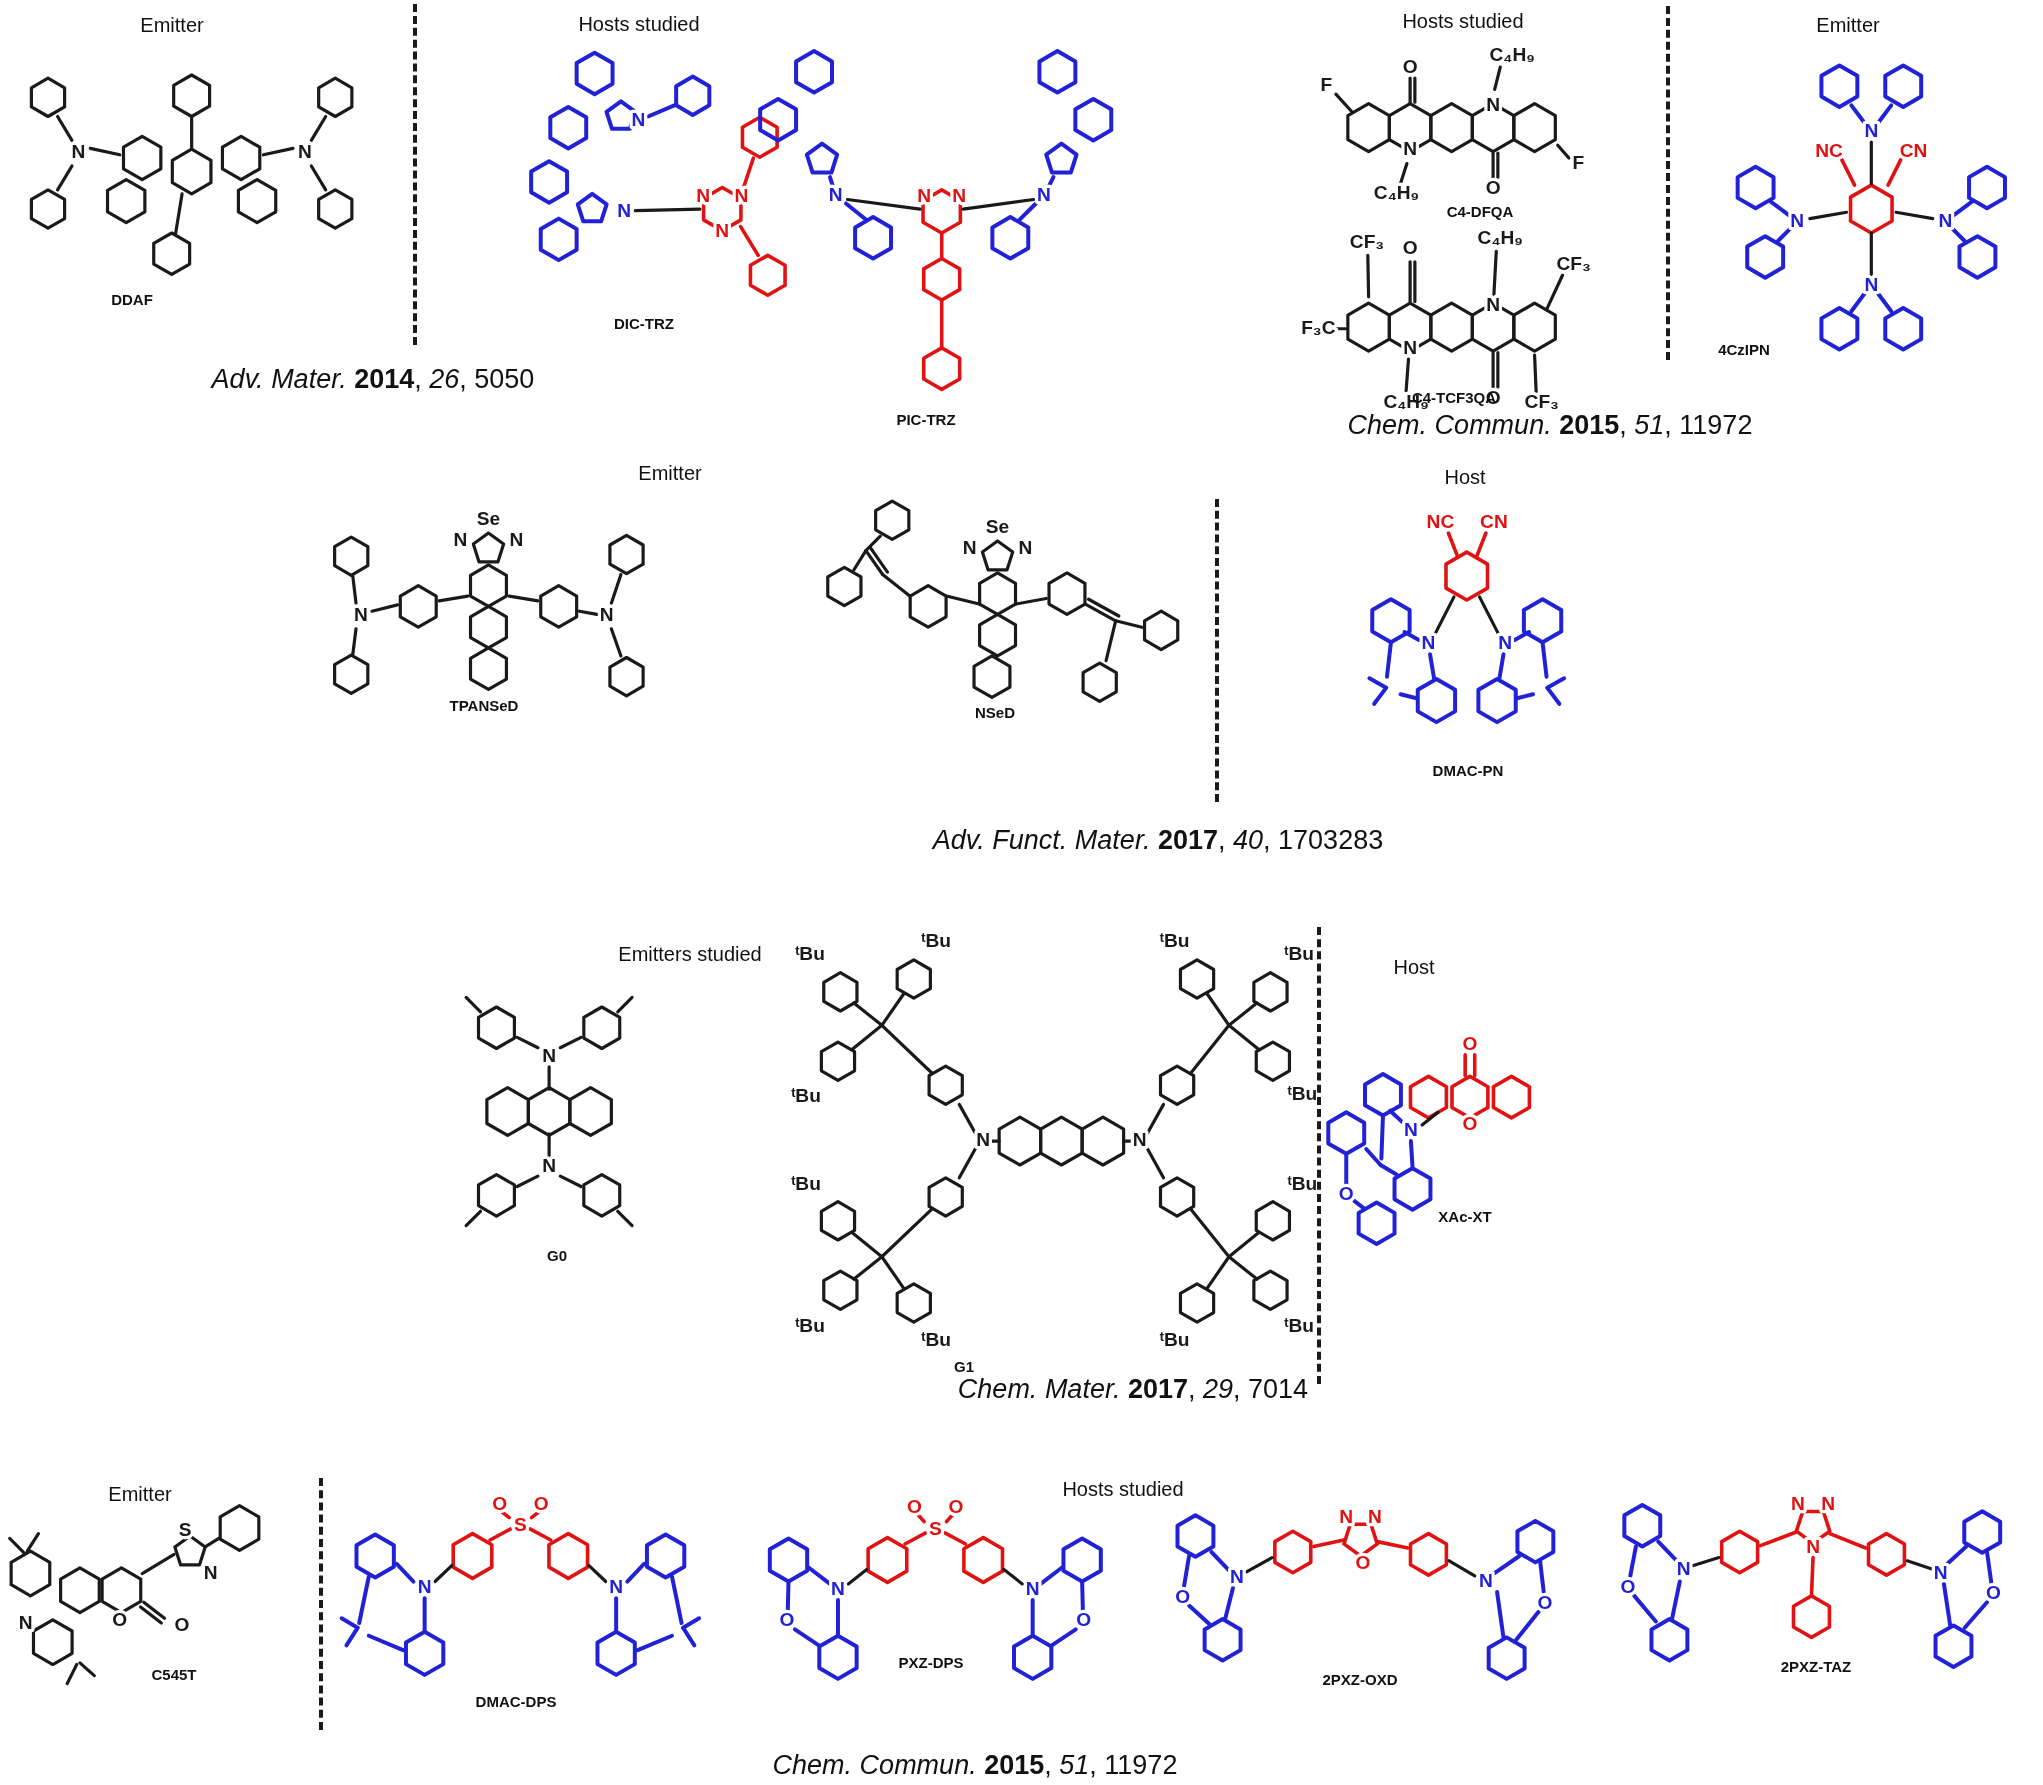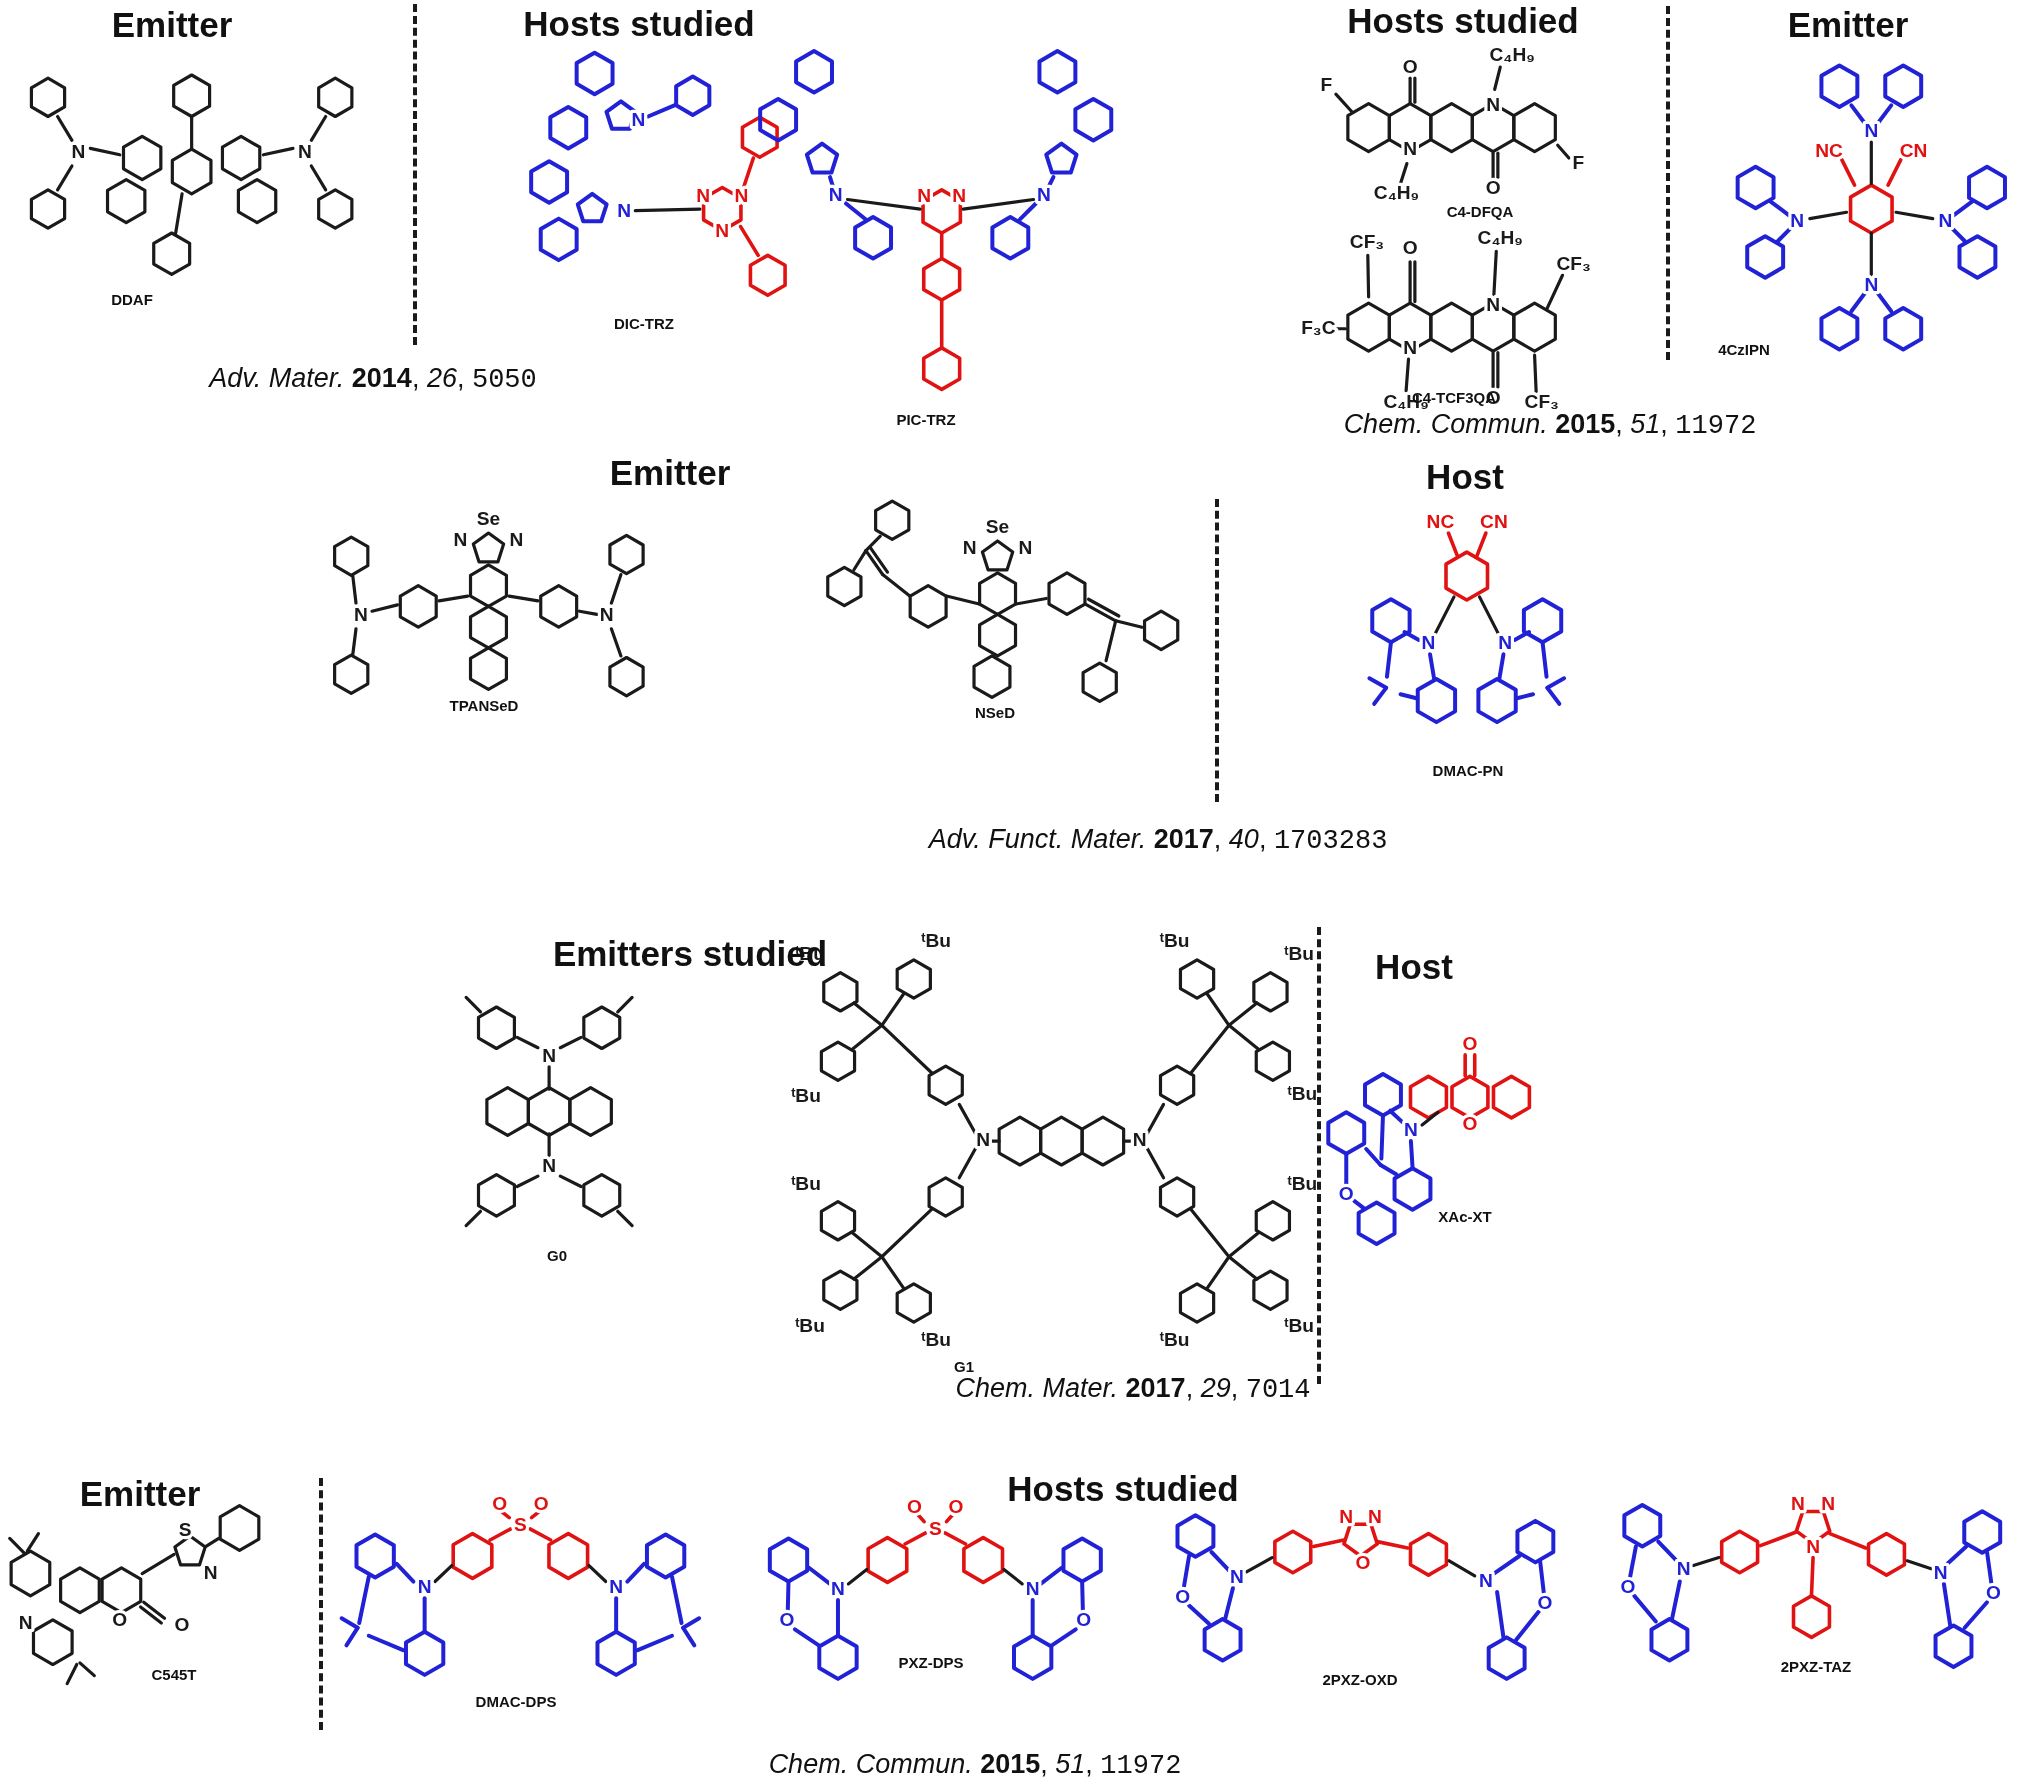--- a/index.html
+++ b/index.html
@@ -1,26 +1,26 @@
 <!DOCTYPE html>
 <html style="font-size:12.8px"><head>
 <meta charset="utf-8">
 <style>
   html,body{margin:0;padding:0;background:#ffffff;}
   #page{position:relative;width:2043px;height:1785px;background:#ffffff;overflow:hidden;
         font-family:"Liberation Sans","DejaVu Sans",sans-serif;color:#111;}
   #mol-canvas{position:absolute;left:0;top:0;}
-  .heading{position:absolute;transform:translate(-50%,-50%);font-weight:bold;font-size:35px;
+  .heading{position:absolute;transform:translate(-50%,-50%);font-weight:normal;font-size:20px;
            white-space:nowrap;color:#111;}
   .mol-label{position:absolute;transform:translate(-50%,-50%);font-weight:bold;font-size:15px;
              white-space:nowrap;color:#111;}
   .citation{position:absolute;transform:translate(-50%,-50%);font-size:27px;font-style:italic;
             white-space:nowrap;color:#111;}
   .citation .yr{font-style:normal;font-weight:bold;}
-  .citation .pg{font-style:normal;font-family:Liberation Mono, monospace;}
+  .citation .pg{font-style:normal;}
   .citation .sep{font-style:normal;}
   .divider{position:absolute;width:0;border-left:4.8px dashed #1a1a1a;}
   svg text{font-family:"Liberation Sans","DejaVu Sans",sans-serif;font-weight:bold;
            paint-order:stroke;stroke:#ffffff;stroke-width:8px;stroke-linejoin:round;}
 </style>
 </head>
 <body>
 
 <div id="page">
   <svg id="mol-canvas" width="2043" height="1785" viewBox="0 0 2560 2237">

